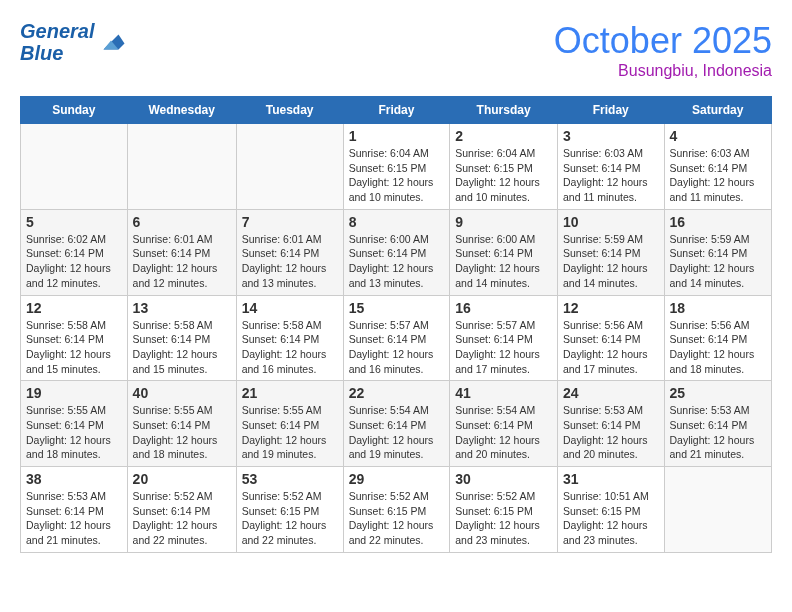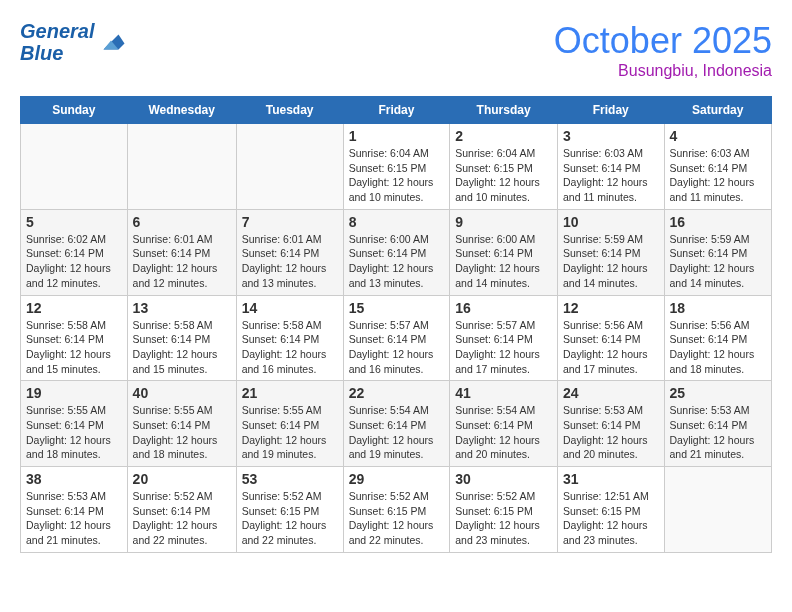--- a/index.html
+++ b/index.html
@@ -343,21 +343,21 @@
         </td>
         <td>
           <span class="day-num">30</span>
           <div class="day-info" style="white-space: pre-line;">Sunrise: 5:52 AM
 Sunset: 6:15 PM
 Daylight: 12 hours
 and 23 minutes.</div>
         </td>
         <td>
           <span class="day-num">31</span>
-          <div class="day-info" style="white-space: pre-line;">Sunrise: 12:51 AM
+          <div class="day-info" style="white-space: pre-line;">Sunrise: 10:51 AM
 Sunset: 6:15 PM
 Daylight: 12 hours
 and 23 minutes.</div>
         </td>
         <td class="empty-cell"></td>
       </tr>
     </tbody>
 </table>
 
 </body></html>

